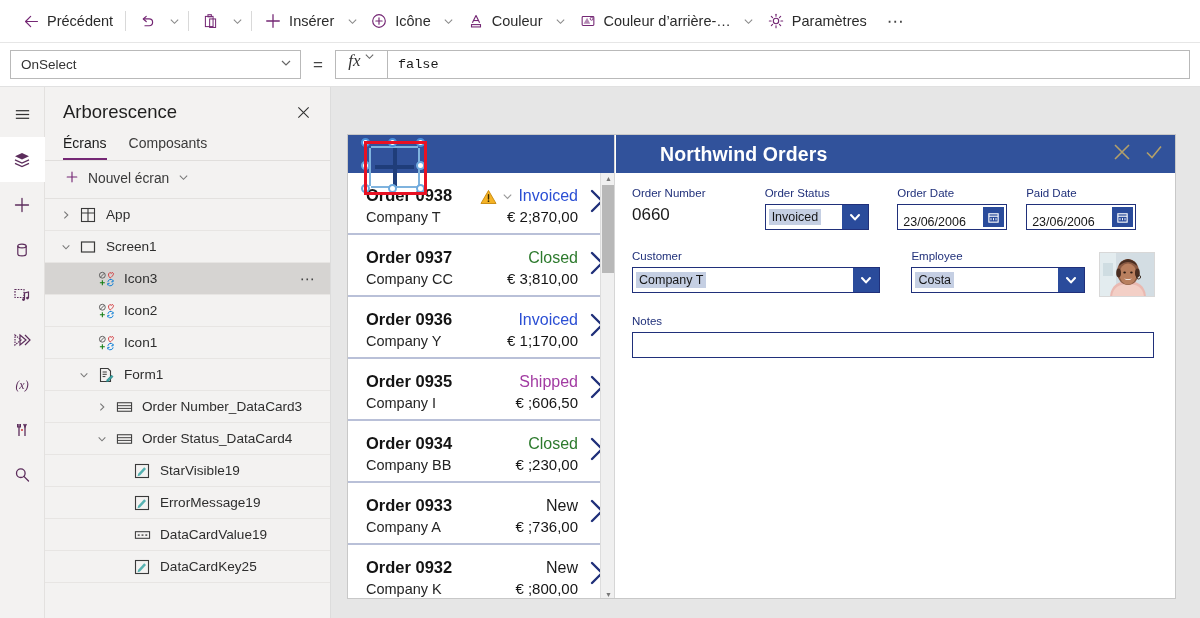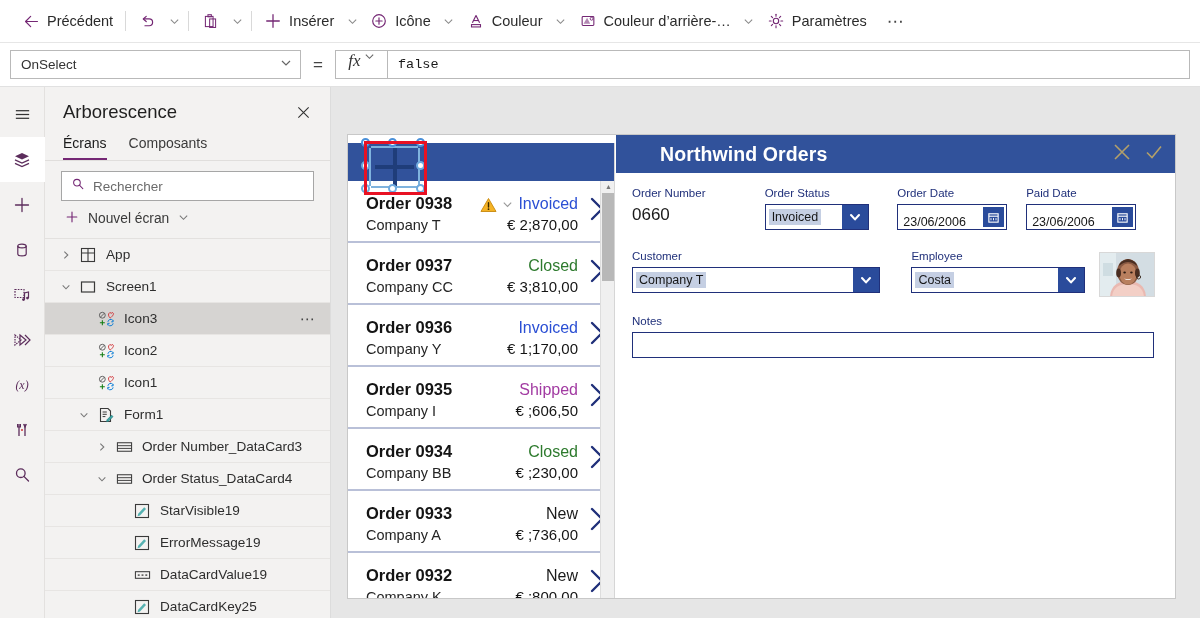--- a/index.html
+++ b/index.html
@@ -127,21 +127,21 @@
     position: absolute; top: 87px; left: 331px; width: 869px; height: 531px;
     background: #e6e6e6;
   }
   .phone {
     position: absolute; top: 47px; left: 16px; width: 829px; height: 465px;
     background: #ffffff; border: 1px solid #c8c8c8;
     overflow: hidden;
   }
   
   .gallery {
-    position: absolute; top: 8px; left: 0; width: 267px; height: 465px;
+    position: absolute; top: 0; left: 0; width: 267px; height: 465px;
     background: #ffffff; border-right: 1px solid #d6d6d6;
   }
   .g-topband { height: 38px; background: #31529b; }
   .g-item {
     height: 62px; padding: 6px 4px 0 18px; position: relative;
     border-bottom: 2px solid #b9c0d8;
     display: flex; flex-direction: column; justify-content: center;
   }
   .g-row1, .g-row2 { display: flex; align-items: baseline; }
   .g-row1 { margin-bottom: 3px; }
@@ -432,31 +432,20 @@
       <div class="tree-title">Arborescence</div>
       <div class="tree-close">
         <svg width="15" height="15" viewBox="0 0 16 16">
             <path d="M2.5 2.5 L13.5 13.5 M13.5 2.5 L2.5 13.5" stroke="#333" stroke-width="1.2"></path>
           </svg>
       </div>
     </div>
     <div class="tree-tabs">
       <div class="tree-tab sel">Écrans</div>
       <div class="tree-tab">Composants</div>
-    </div>
-    <div class="tree-search-wrap">
-      <div class="tree-search">
-        <span>
-          <svg width="14" height="14" viewBox="0 0 16 16">
-              <circle cx="6.8" cy="6.5" r="3.8" fill="none" stroke="#742774" stroke-width="1.2"></circle>
-              <path d="M9.6 9.4 L13.5 13.3" stroke="#742774" stroke-width="1.2" stroke-linecap="round"></path>
-            </svg>
-        </span>
-        <span class="ph">Rechercher</span>
-      </div>
     </div>
     <div class="newscreen">
       <span>
         <svg width="14" height="14" viewBox="0 0 16 16">
             <path d="M8 2.5 V13.5 M2.5 8 H13.5" stroke="#742774" stroke-width="1.3" stroke-linecap="round"></path>
           </svg>
       </span>
       <span>Nouvel écran</span>
       <span class="cv">
         <svg width="11" height="11" viewBox="0 0 12 12">

